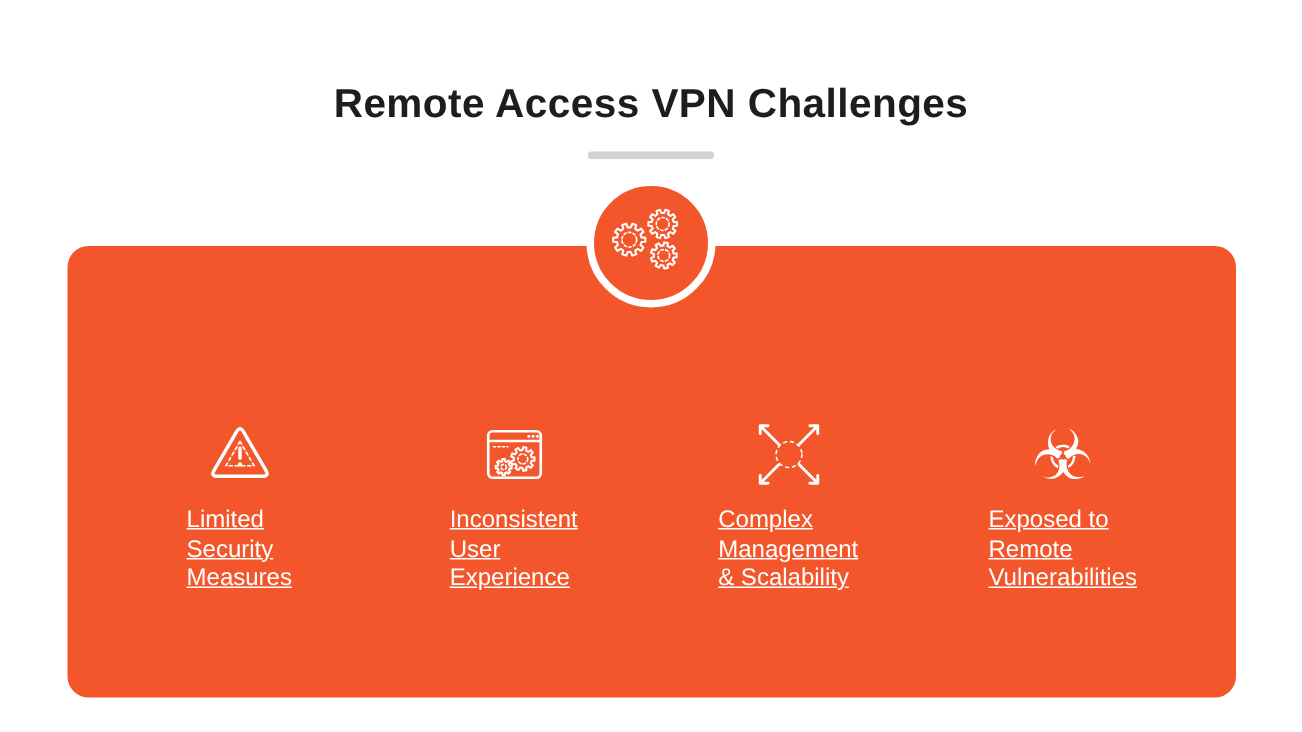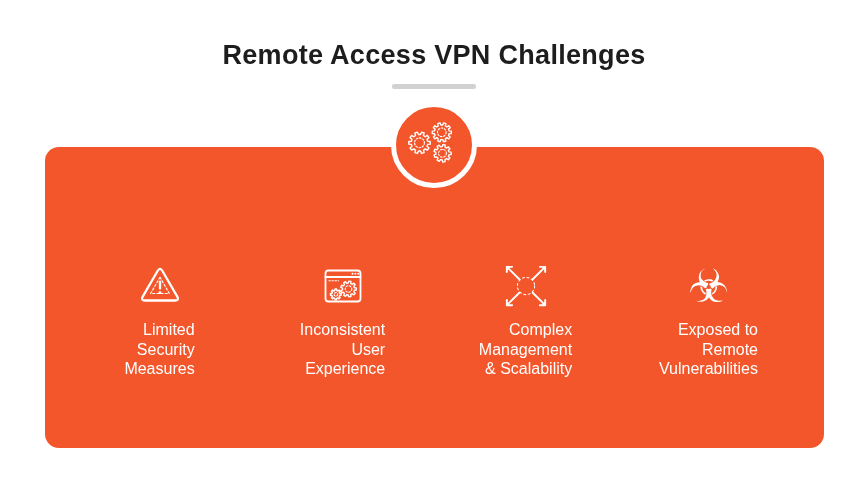--- a/index.html
+++ b/index.html
@@ -4,33 +4,33 @@
 <style>
   :root{
     --accent-orange:#F4562B;
     --divider-gray:#D2D2D2;
     --title-black:#1D1D1D;
     --text-white:#FFFFFF;
   }
   html,body{margin:0;padding:0;background:#fff;}
   .stage{position:relative;width:868px;height:488px;background:#fff;overflow:hidden;
          font-family:"Liberation Sans",sans-serif;}
-  .title{margin:2px;padding-top:38px;text-align:center;font-size:27px;line-height:31px;
+  .title{margin:16px;padding-top:38px;text-align:center;font-size:27px;line-height:31px;
          font-weight:700;color:var(--title-black);letter-spacing:.3px;}
   .divider{width:84px;height:5px;margin:13px auto 0;background:var(--divider-gray);border-radius:2px;}
   .badge{position:relative;z-index:2;width:86px;height:86px;margin:13px auto 0;box-sizing:border-box;
          border:5px solid #fff;border-radius:50%;background:var(--accent-orange);
          display:flex;align-items:center;justify-content:center;}
   .badge svg{width:64px;height:64px;}
   .panel{position:relative;z-index:1;width:779px;height:301px;margin:-41px auto 0;
          background:var(--accent-orange);border-radius:14px;box-sizing:border-box;padding-top:114px;}
   .cols{display:flex;max-width:732px;margin:0 auto;}
   .col{flex:1;display:flex;flex-direction:column;align-items:center;}
   .icon-box{height:50px;display:flex;align-items:center;justify-content:center;margin-bottom:9px;}
-  .label{color:var(--text-white);font-size:16px;line-height:19.5px;text-align:right;white-space:pre-line;}
+  .label{color:var(--text-white);font-size:16px;line-height:19.5px;text-align:left;white-space:pre-line;text-decoration:underline;}
   .icon-svg *{fill:none;stroke:var(--text-white);stroke-linejoin:round;stroke-linecap:round;}
   .w1{stroke-width:1.1}.w14{stroke-width:1.4}.w18{stroke-width:1.8}.w2{stroke-width:2}.w22{stroke-width:2.2}
   .da2{stroke-dasharray:2 2}.da14{stroke-dasharray:1.4 1.6}.da28{stroke-dasharray:2 2.8}.da16{stroke-dasharray:1.6 1.6}
   .dot{fill:var(--text-white) !important;stroke:none !important;}
   .glyph{font-family:"DejaVu Sans",sans-serif;font-size:46px;line-height:50px;color:var(--text-white);}
   .tri{width:50px;height:50px}.brow{width:48px;height:48px}.arr{width:46px;height:46px}
 </style>
 </head>
 <body>
 

